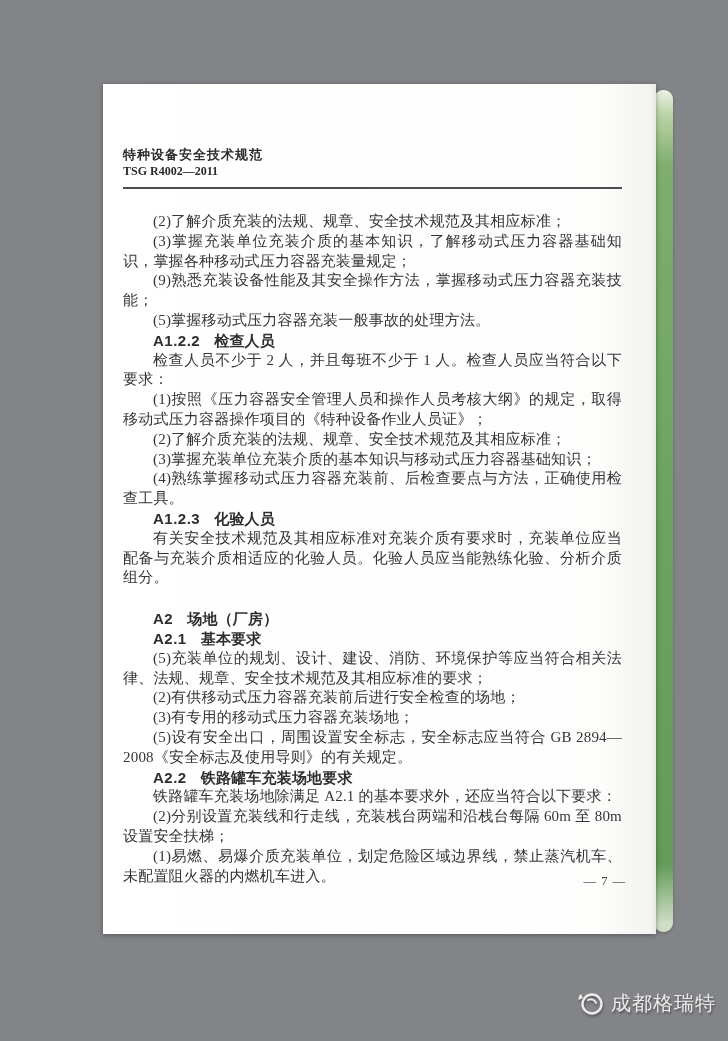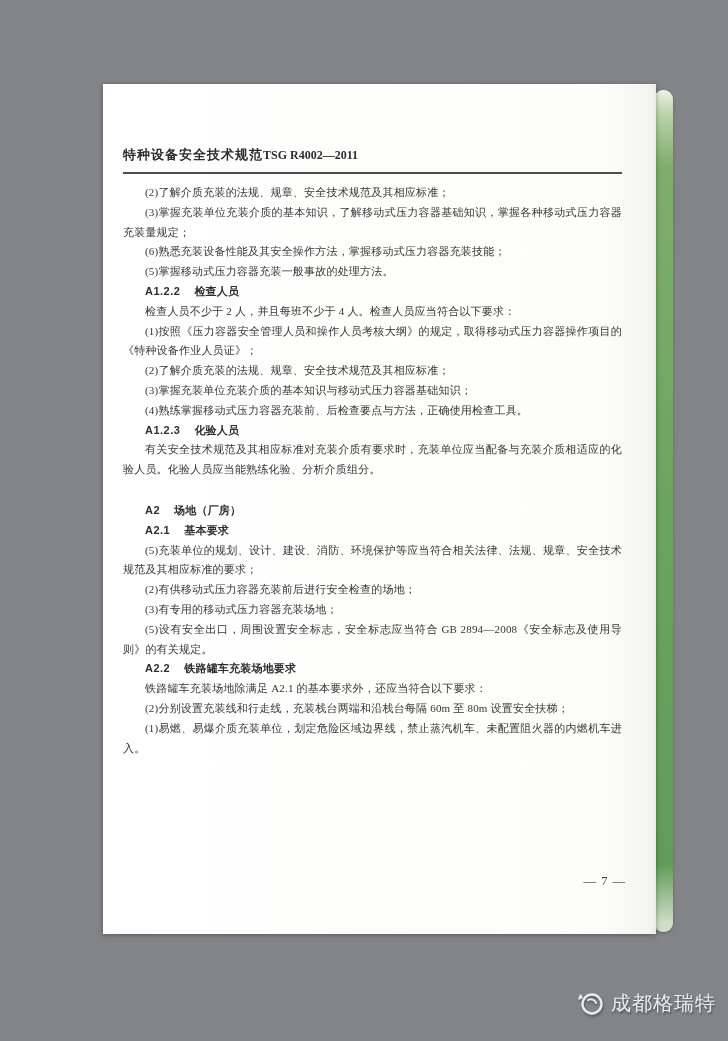--- a/index.html
+++ b/index.html
@@ -29,35 +29,36 @@
     left:654px;top:90px;
     width:19px;height:842px;
     border-radius:9px;
     background:linear-gradient(to bottom,
       #eef2e6 0%, #b9d3a6 3%, #7fae6c 9%,
       #6ba45e 50%, #639c59 92%, #cfdec6 99%);
     box-shadow:0 1px 3px rgba(0,0,0,0.25);
   }
 
   .hdr-row{
-    display:flex;justify-content:flex-start;align-items:baseline;
+    display:flex;justify-content:space-between;align-items:baseline;
     color:#2c2c2c;
+    flex-direction:column;
   }
   .hdr-left{font-size:13px;font-weight:bold;letter-spacing:1px;}
   .hdr-right{font-size:12px;font-weight:bold;font-family:"Liberation Serif","DejaVu Serif",serif;}
   .hdr-rule{
     height:0;border-bottom:2px solid #4d4d4d;
     margin-top:8px;
   }
 
   .doc-body{
-    margin-top:9px;
+    margin-top:23px;
     color:#353535;
     font-family:"Liberation Serif","DejaVu Serif",serif;
-    font-size:11px;
+    font-size:15px;
     line-height:19.8px;
     text-align:justify;
     letter-spacing:0.2px;
   }
   .doc-body p{margin:0;}
   .para{text-indent:2em;}
   .heading{
     text-indent:2em;
     font-family:"Liberation Sans","DejaVu Sans",sans-serif;
     font-weight:600;
@@ -95,24 +96,24 @@
   <div class="page">
     <div class="hdr-row">
       <span class="hdr-left">特种设备安全技术规范</span>
       <span class="hdr-right">TSG R4002—2011</span>
     </div>
     <div class="hdr-rule"></div>
 
     <div class="doc-body" id="doc-body">
         <p class="para">(2)了解介质充装的法规、规章、安全技术规范及其相应标准；</p>
         <p class="para">(3)掌握充装单位充装介质的基本知识，了解移动式压力容器基础知识，掌握各种移动式压力容器充装量规定；</p>
-        <p class="para">(6)熟悉充装设备性能及其安全操作方法，掌握移动式压力容器充装技能；</p>
+        <p class="para">(9)熟悉充装设备性能及其安全操作方法，掌握移动式压力容器充装技能；</p>
         <p class="para">(5)掌握移动式压力容器充装一般事故的处理方法。</p>
         <p class="heading"><span class="hnum">A1.2.2</span><span>检查人员</span></p>
-        <p class="para">检查人员不少于 2 人，并且每班不少于 4 人。检查人员应当符合以下要求：</p>
+        <p class="para">检查人员不少于 2 人，并且每班不少于 1 人。检查人员应当符合以下要求：</p>
         <p class="para">(1)按照《压力容器安全管理人员和操作人员考核大纲》的规定，取得移动式压力容器操作项目的《特种设备作业人员证》；</p>
         <p class="para">(2)了解介质充装的法规、规章、安全技术规范及其相应标准；</p>
         <p class="para">(3)掌握充装单位充装介质的基本知识与移动式压力容器基础知识；</p>
         <p class="para">(4)熟练掌握移动式压力容器充装前、后检查要点与方法，正确使用检查工具。</p>
         <p class="heading"><span class="hnum">A1.2.3</span><span>化验人员</span></p>
         <p class="para">有关安全技术规范及其相应标准对充装介质有要求时，充装单位应当配备与充装介质相适应的化验人员。化验人员应当能熟练化验、分析介质组分。</p>
         <p class="heading section-gap"><span class="hnum">A2</span><span>场地（厂房）</span></p>
         <p class="heading"><span class="hnum">A2.1</span><span>基本要求</span></p>
         <p class="para">(5)充装单位的规划、设计、建设、消防、环境保护等应当符合相关法律、法规、规章、安全技术规范及其相应标准的要求；</p>
         <p class="para">(2)有供移动式压力容器充装前后进行安全检查的场地；</p>

